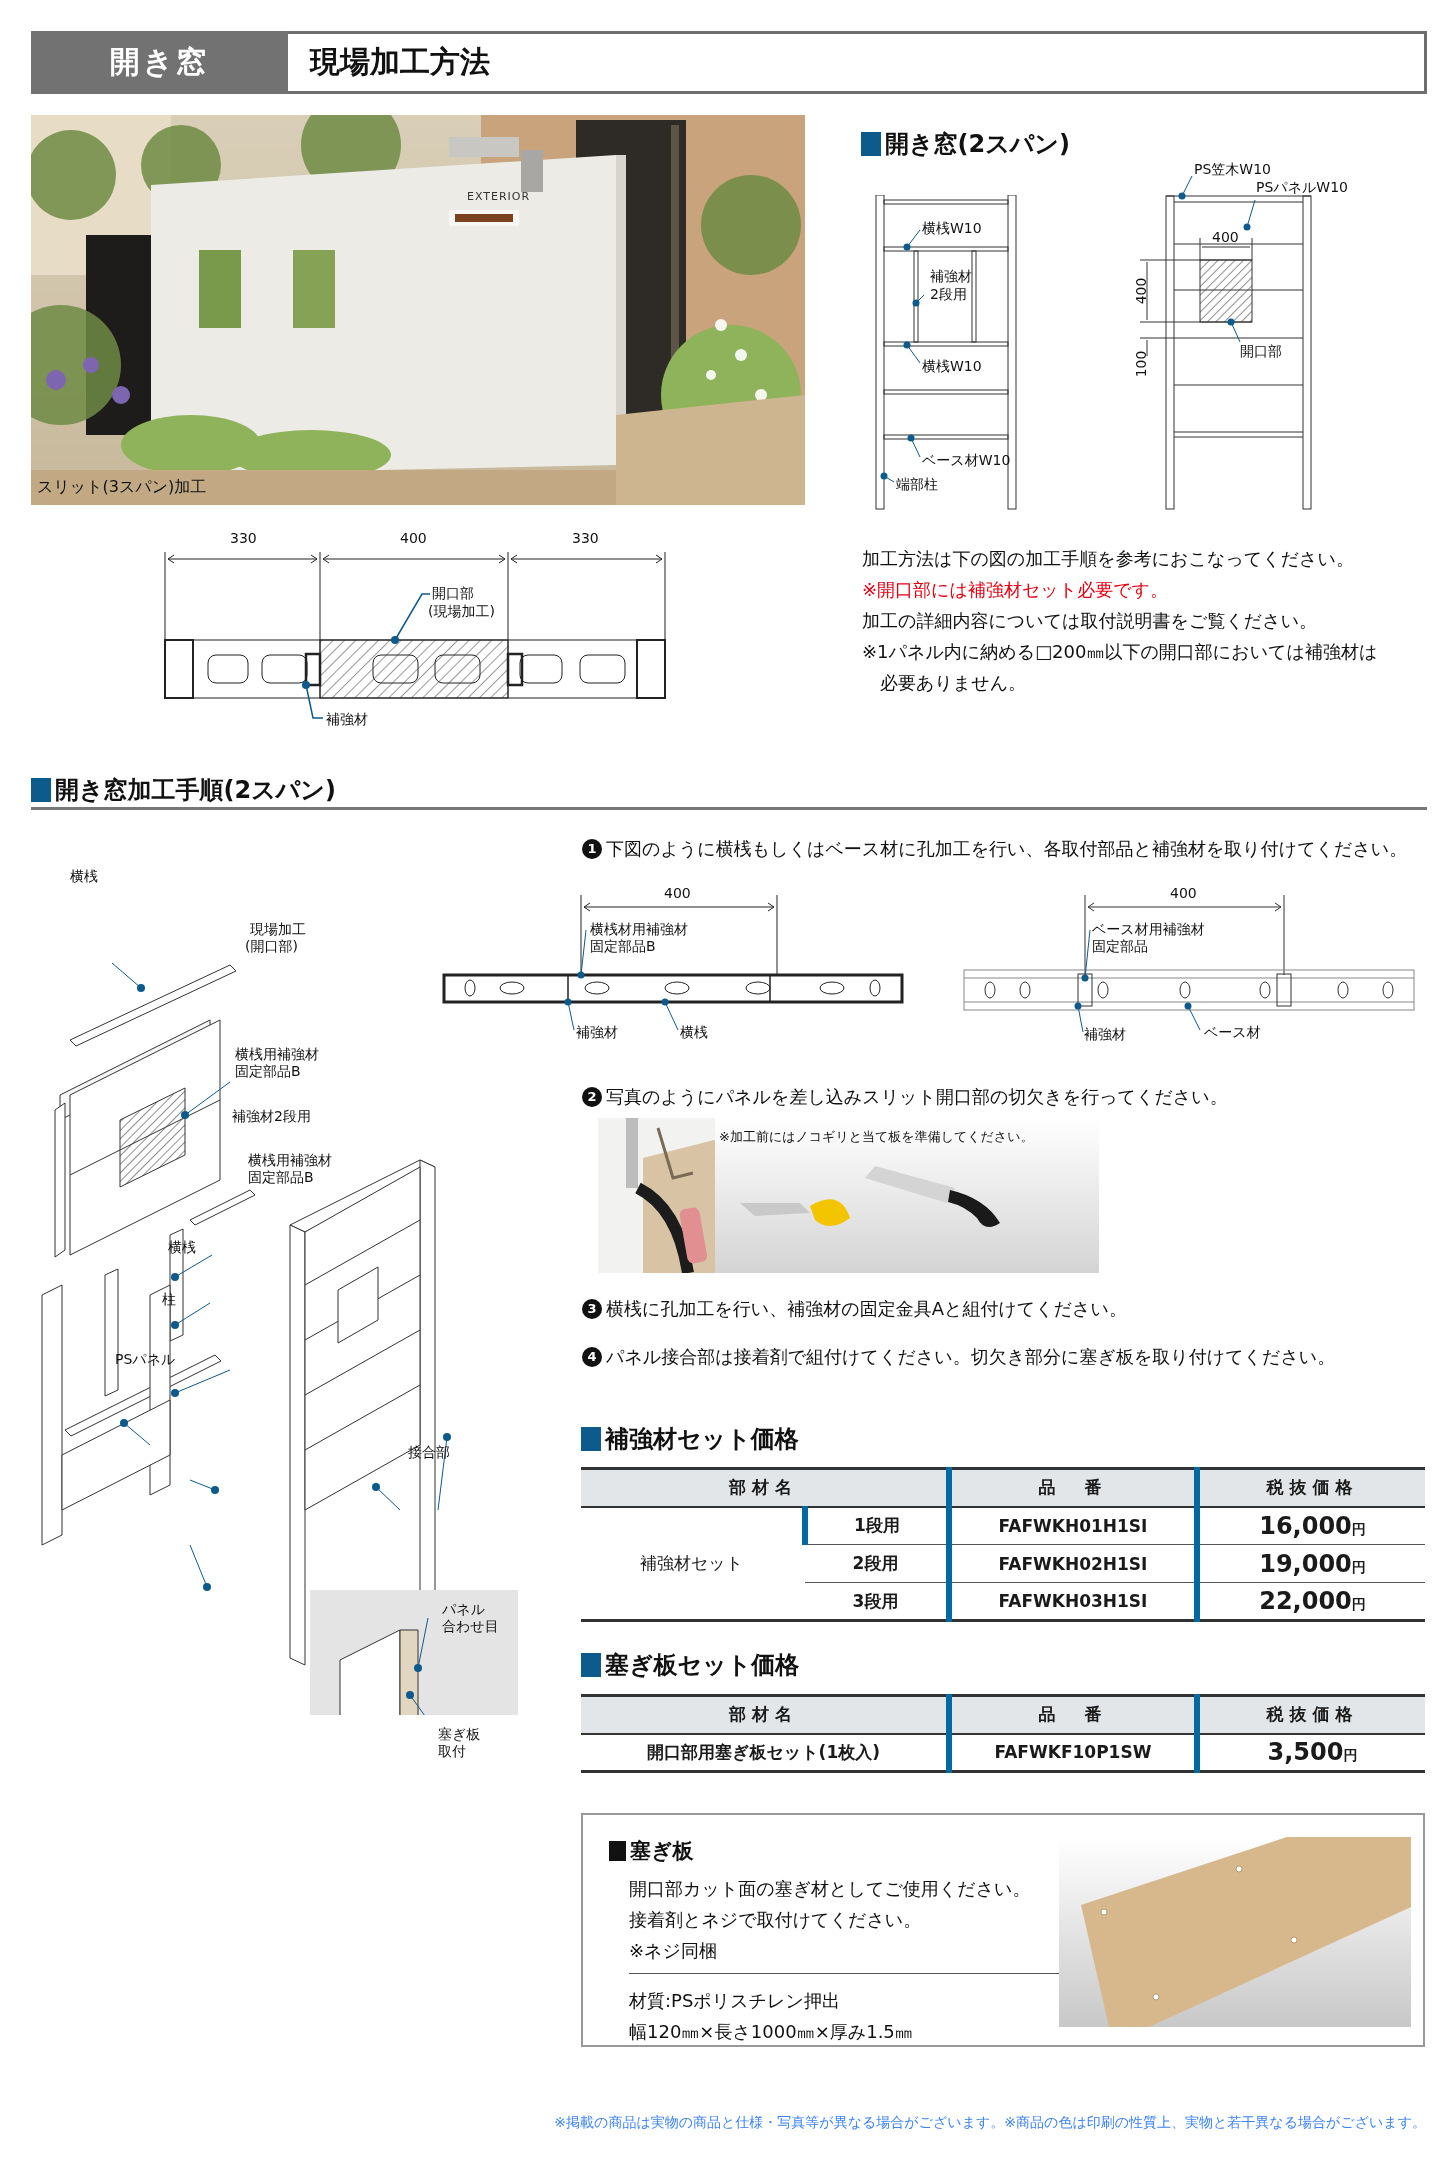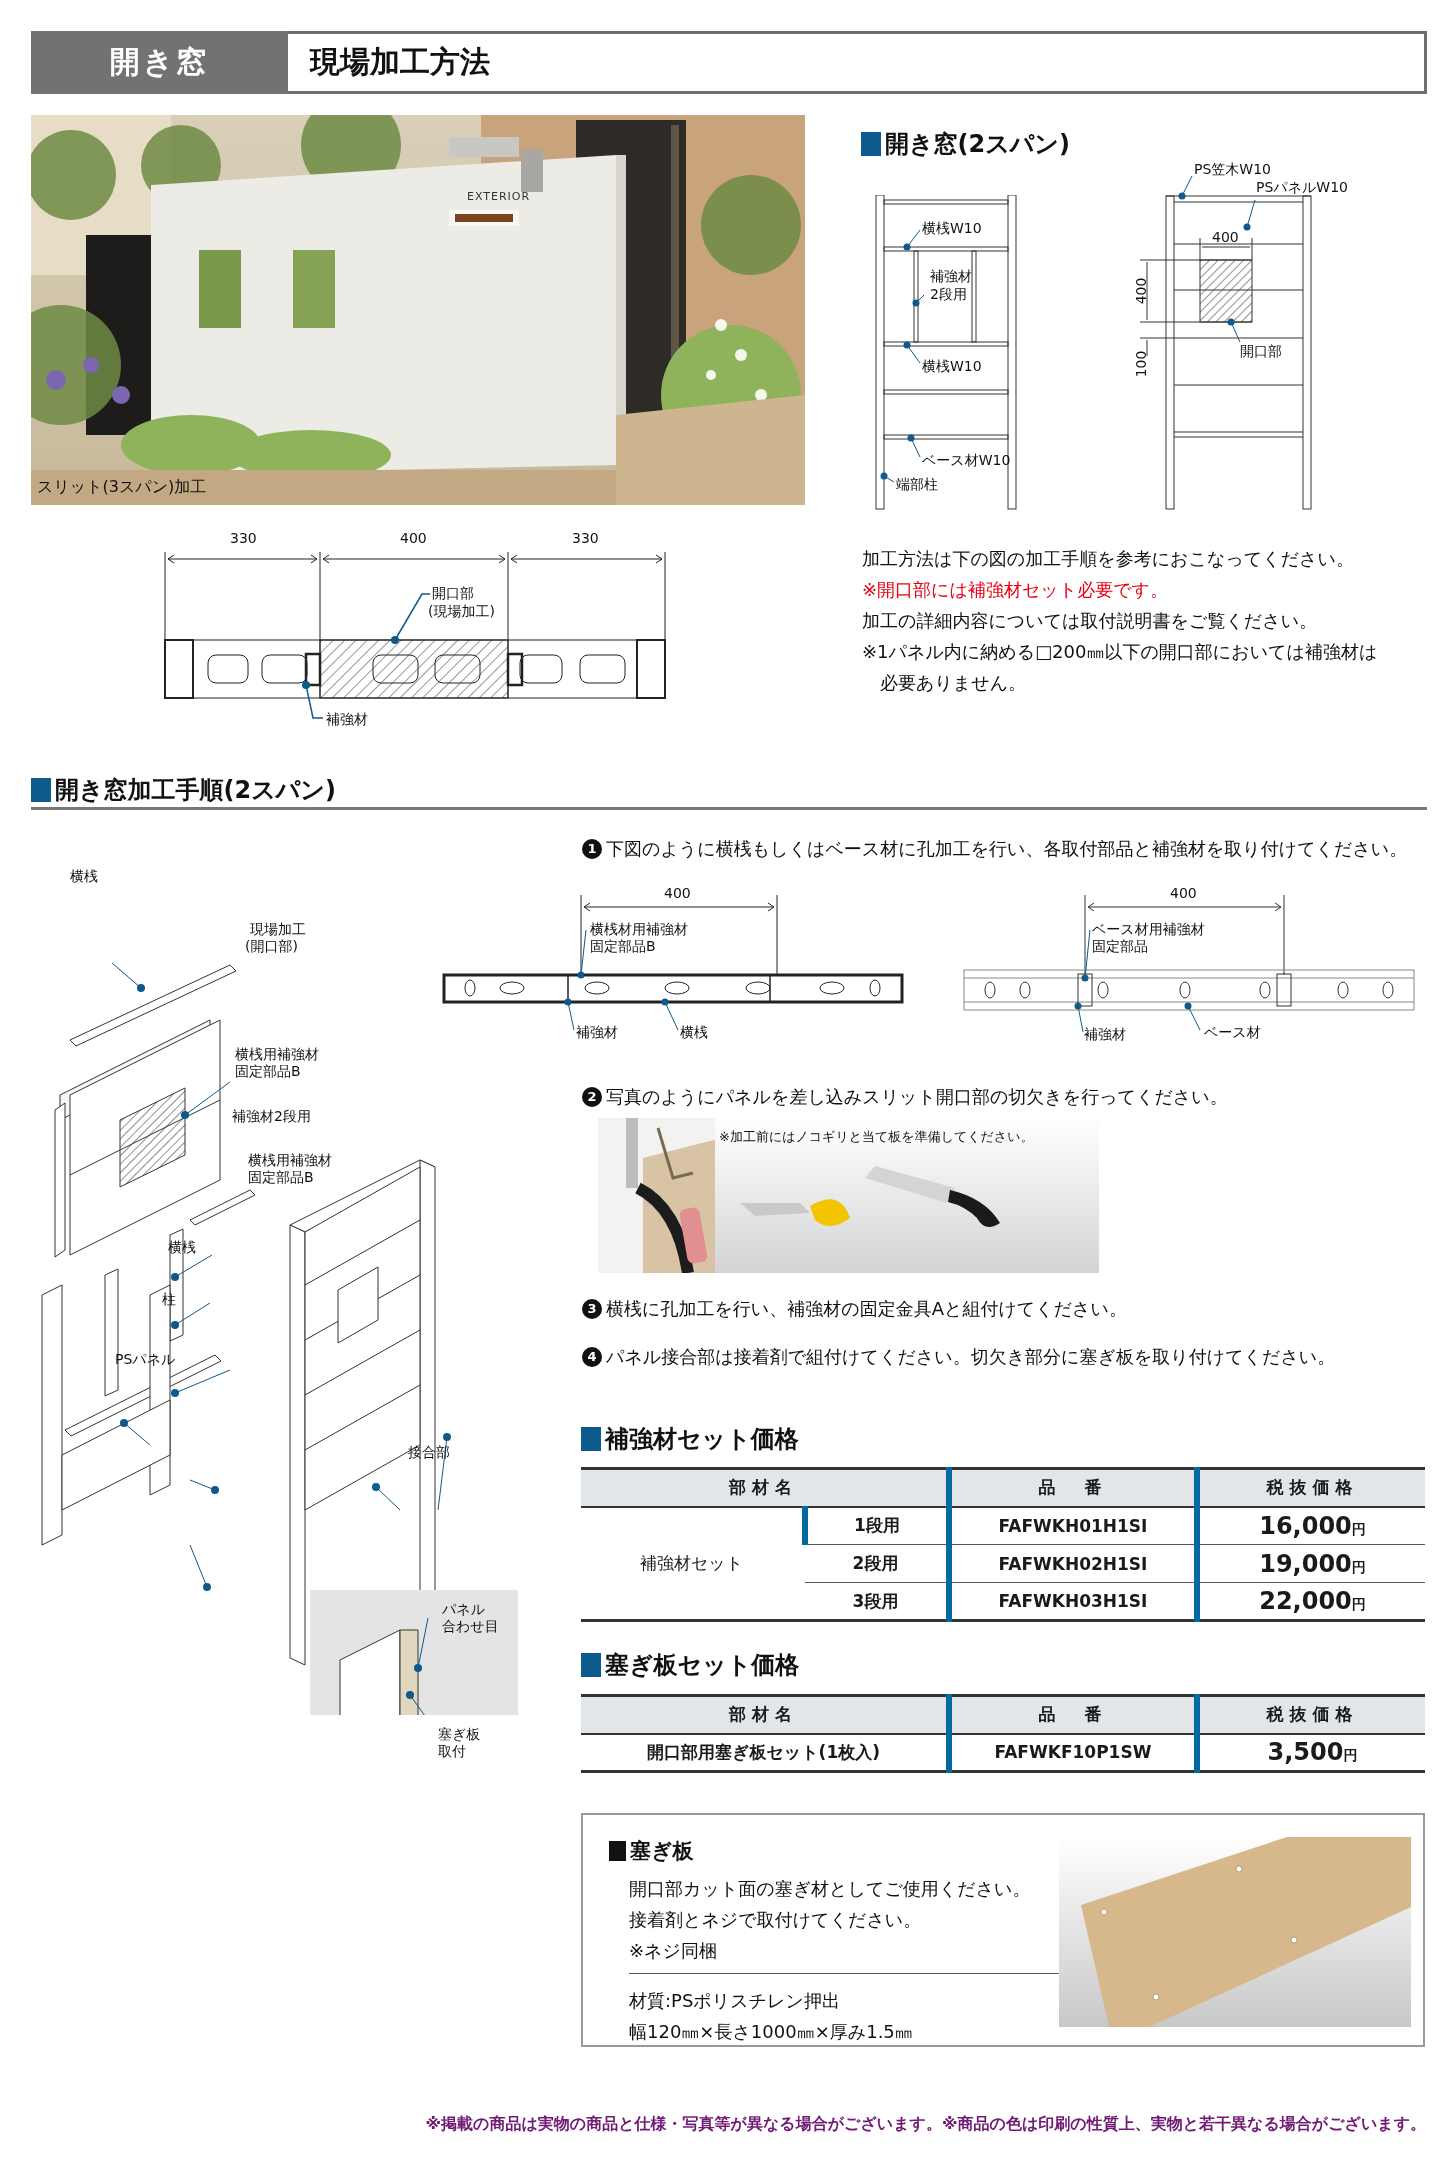--- a/index.html
+++ b/index.html
@@ -18,21 +18,21 @@
   .dim { font-size: 14px; color: #111; }
   .photo { overflow: hidden; }
   table.price { border-collapse: collapse; width: 100%; font-size: 17px; }
   table.price th { background: #e3e6e8; font-weight: bold; height: 38px; letter-spacing: 6px; border-top: 3px solid #333; border-bottom: 2px solid #333; }
   table.price td { height: 38px; text-align: center; border-bottom: 1px solid #555; }
   table.price td + td, table.price th + th { border-left: 6px solid #0369a1; }
   table.price tr:last-child td { border-bottom: 3px solid #333; }
   .price-val { font-size: 24px; font-weight: bold; }
   .price-unit { font-size: 14px; font-weight: bold; }
   .step-num { display: inline-flex; width: 20px; height: 20px; border-radius: 50%; background: #111; color: #fff; font-size: 13px; font-weight: bold; align-items: center; justify-content: center; margin-right: 4px; vertical-align: 2px; }
-  .footer { right: 24px; top: 2114px; font-size: 16px; color: #701a75; font-weight: bold; }
+  .footer { right: 24px; top: 2114px; font-size: 14px; color: #3b82f6; }
 </style>
 </head>
 <body>
 
 <div class="abs title-bar"></div>
 <div class="abs title-tag">開き窓</div>
 <div class="abs title-main">現場加工方法</div>
 
 <div class="abs photo" style="left:31px;top:115px;width:774px;height:390px;">
   <svg width="774" height="390" viewBox="0 0 774 390">

